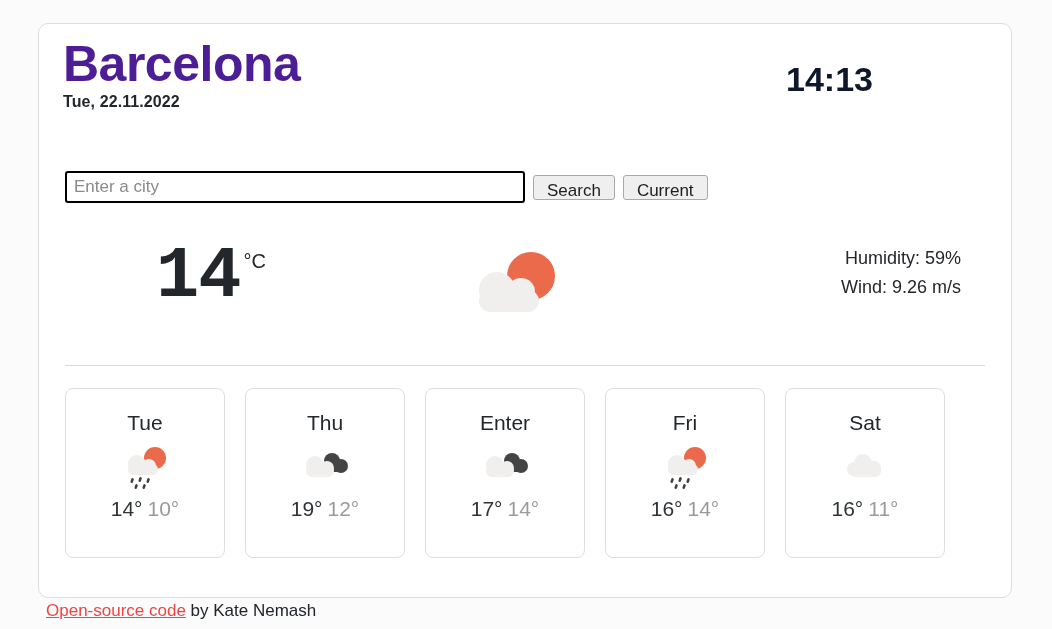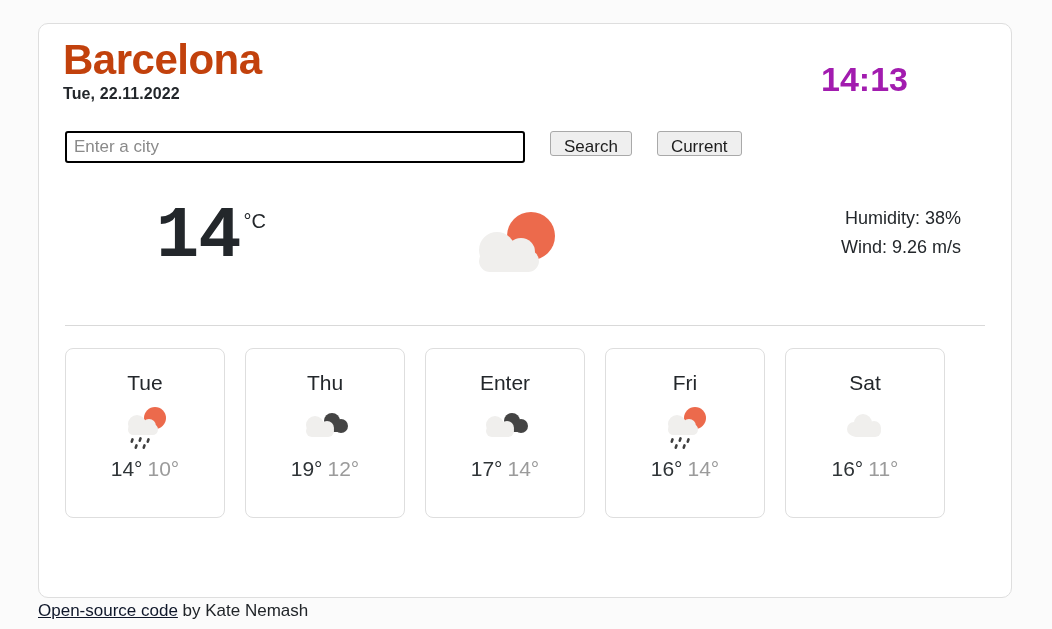--- a/index.html
+++ b/index.html
@@ -25,48 +25,49 @@
   }
   .inner { padding: 14px 24px 0 24px; }
 
   
   .header {
     display: flex;
     align-items: flex-start;
     justify-content: space-between;
   }
   .city {
-    font-size: 42px;
+    font-size: 50px;
     font-weight: 700;
     line-height: 1.06;
     letter-spacing: -0.5px;
-    color: #c2410c;
+    color: #4c1d95;
     margin: 0 0 2px 0;
   }
   .date {
     font-size: 16px;
     font-weight: 700;
     color: #23272b;
     margin: 0;
     letter-spacing: 0.1px;
   }
   .clock {
     font-size: 34px;
     font-weight: 700;
-    color: #a21caf;
+    color: #0f172a;
     margin-top: 22px;
-    margin-right: 79px;
+    margin-right: 114px;
     white-space: nowrap;
   }
 
   
   .searchbar {
     display: flex;
-    gap: 25px;
-    margin-top: 28px;
+    align-items: center;
+    gap: 8px;
+    margin-top: 60px;
     margin-left: 2px;
   }
   .search-input {
     width: 460px;
     height: 32px;
     box-sizing: border-box;
     border: 2px solid #000000;
     border-radius: 3px;
     padding: 0 7px;
     font-size: 17px;
@@ -174,21 +175,22 @@
 
   
   .footer {
     position: absolute;
     left: 38px;
     top: 601px;
     font-size: 17px;
     color: #212529;
   }
   .footer a {
-    color: #0f172a;
+    color: #ef4444;
+    margin-left: 8px;
   }
 </style>
 </head>
 <body>
 
 <div class="app">
   <div class="inner">
 
     <div class="header">
       <div>
@@ -215,21 +217,21 @@
           <circle cx="70" cy="30" r="24" fill="#ec6a4c"></circle>
           <g fill="#f0efed">
             <circle cx="36" cy="44" r="18"></circle>
             <circle cx="60" cy="46" r="14"></circle>
             <rect x="18" y="44" width="60" height="22" rx="11"></rect>
           </g>
         </svg>
       </div>
 
       <div class="details">
-        <div>Humidity: 38%</div>
+        <div>Humidity: 59%</div>
         <div>Wind: 9.26 m/s</div>
       </div>
     </div>
 
     <hr class="divider">
 
     <div class="forecast">
 
       <div class="fc-card">
         <div class="fc-day">Tue</div>

